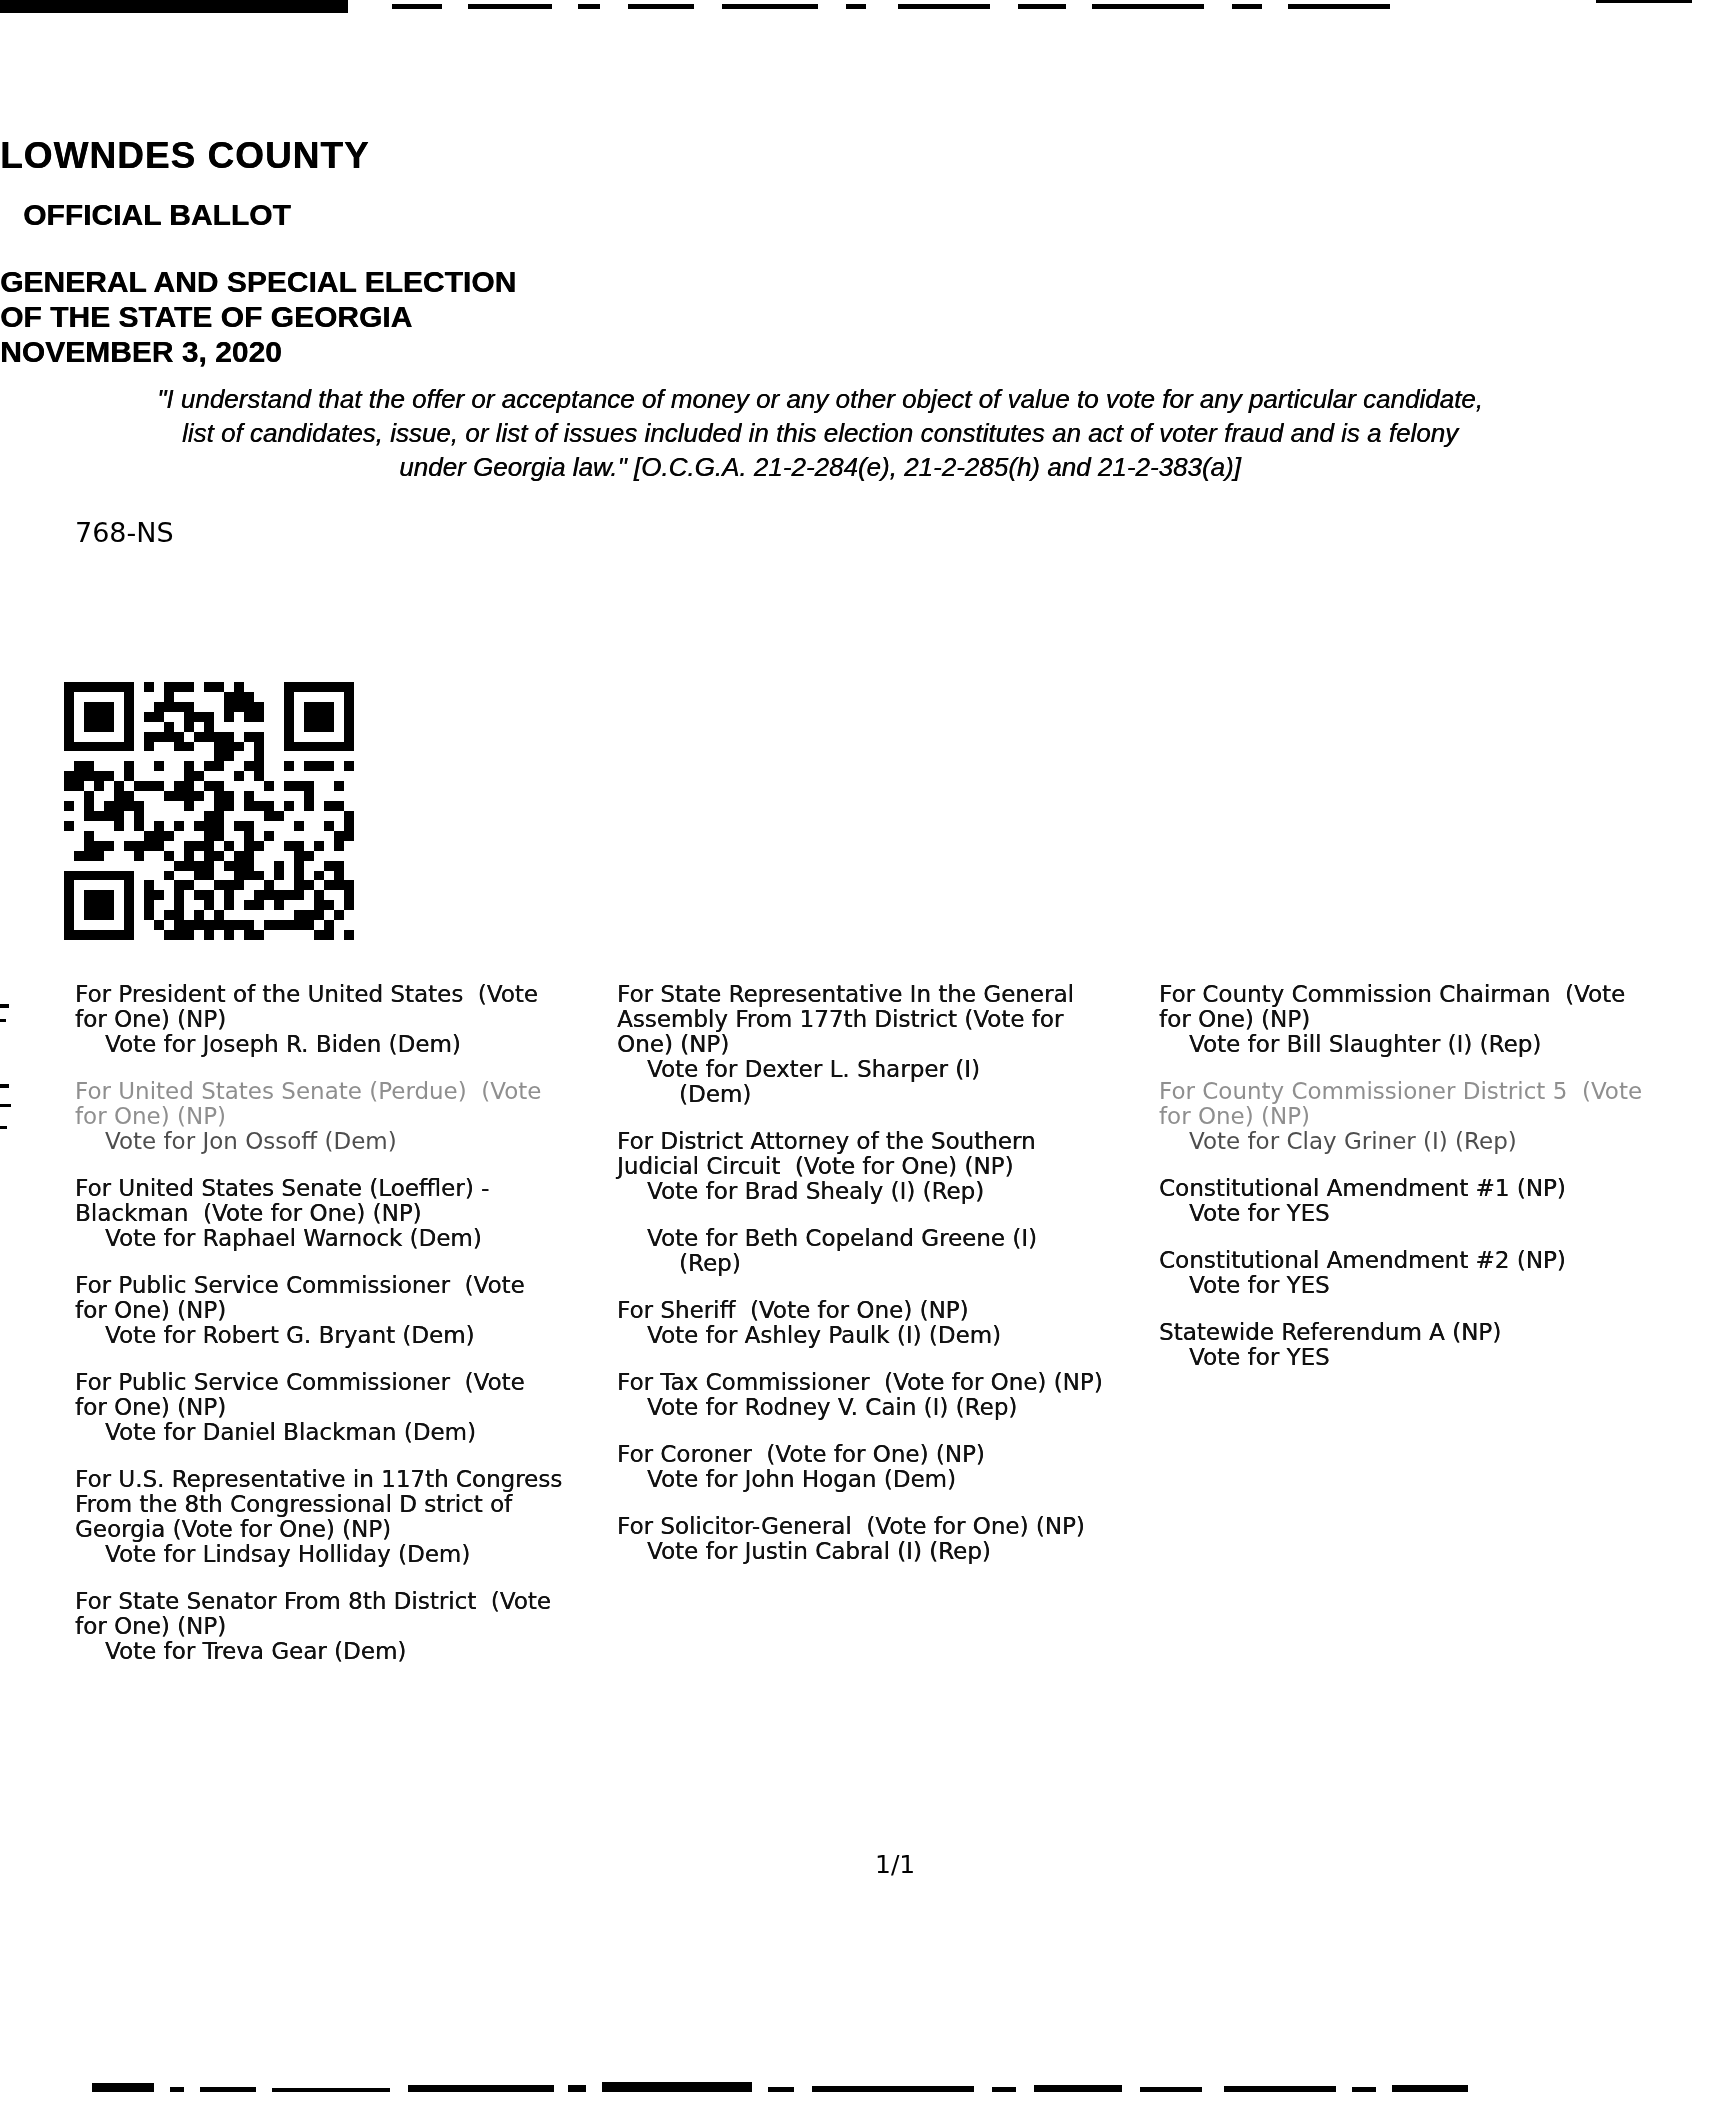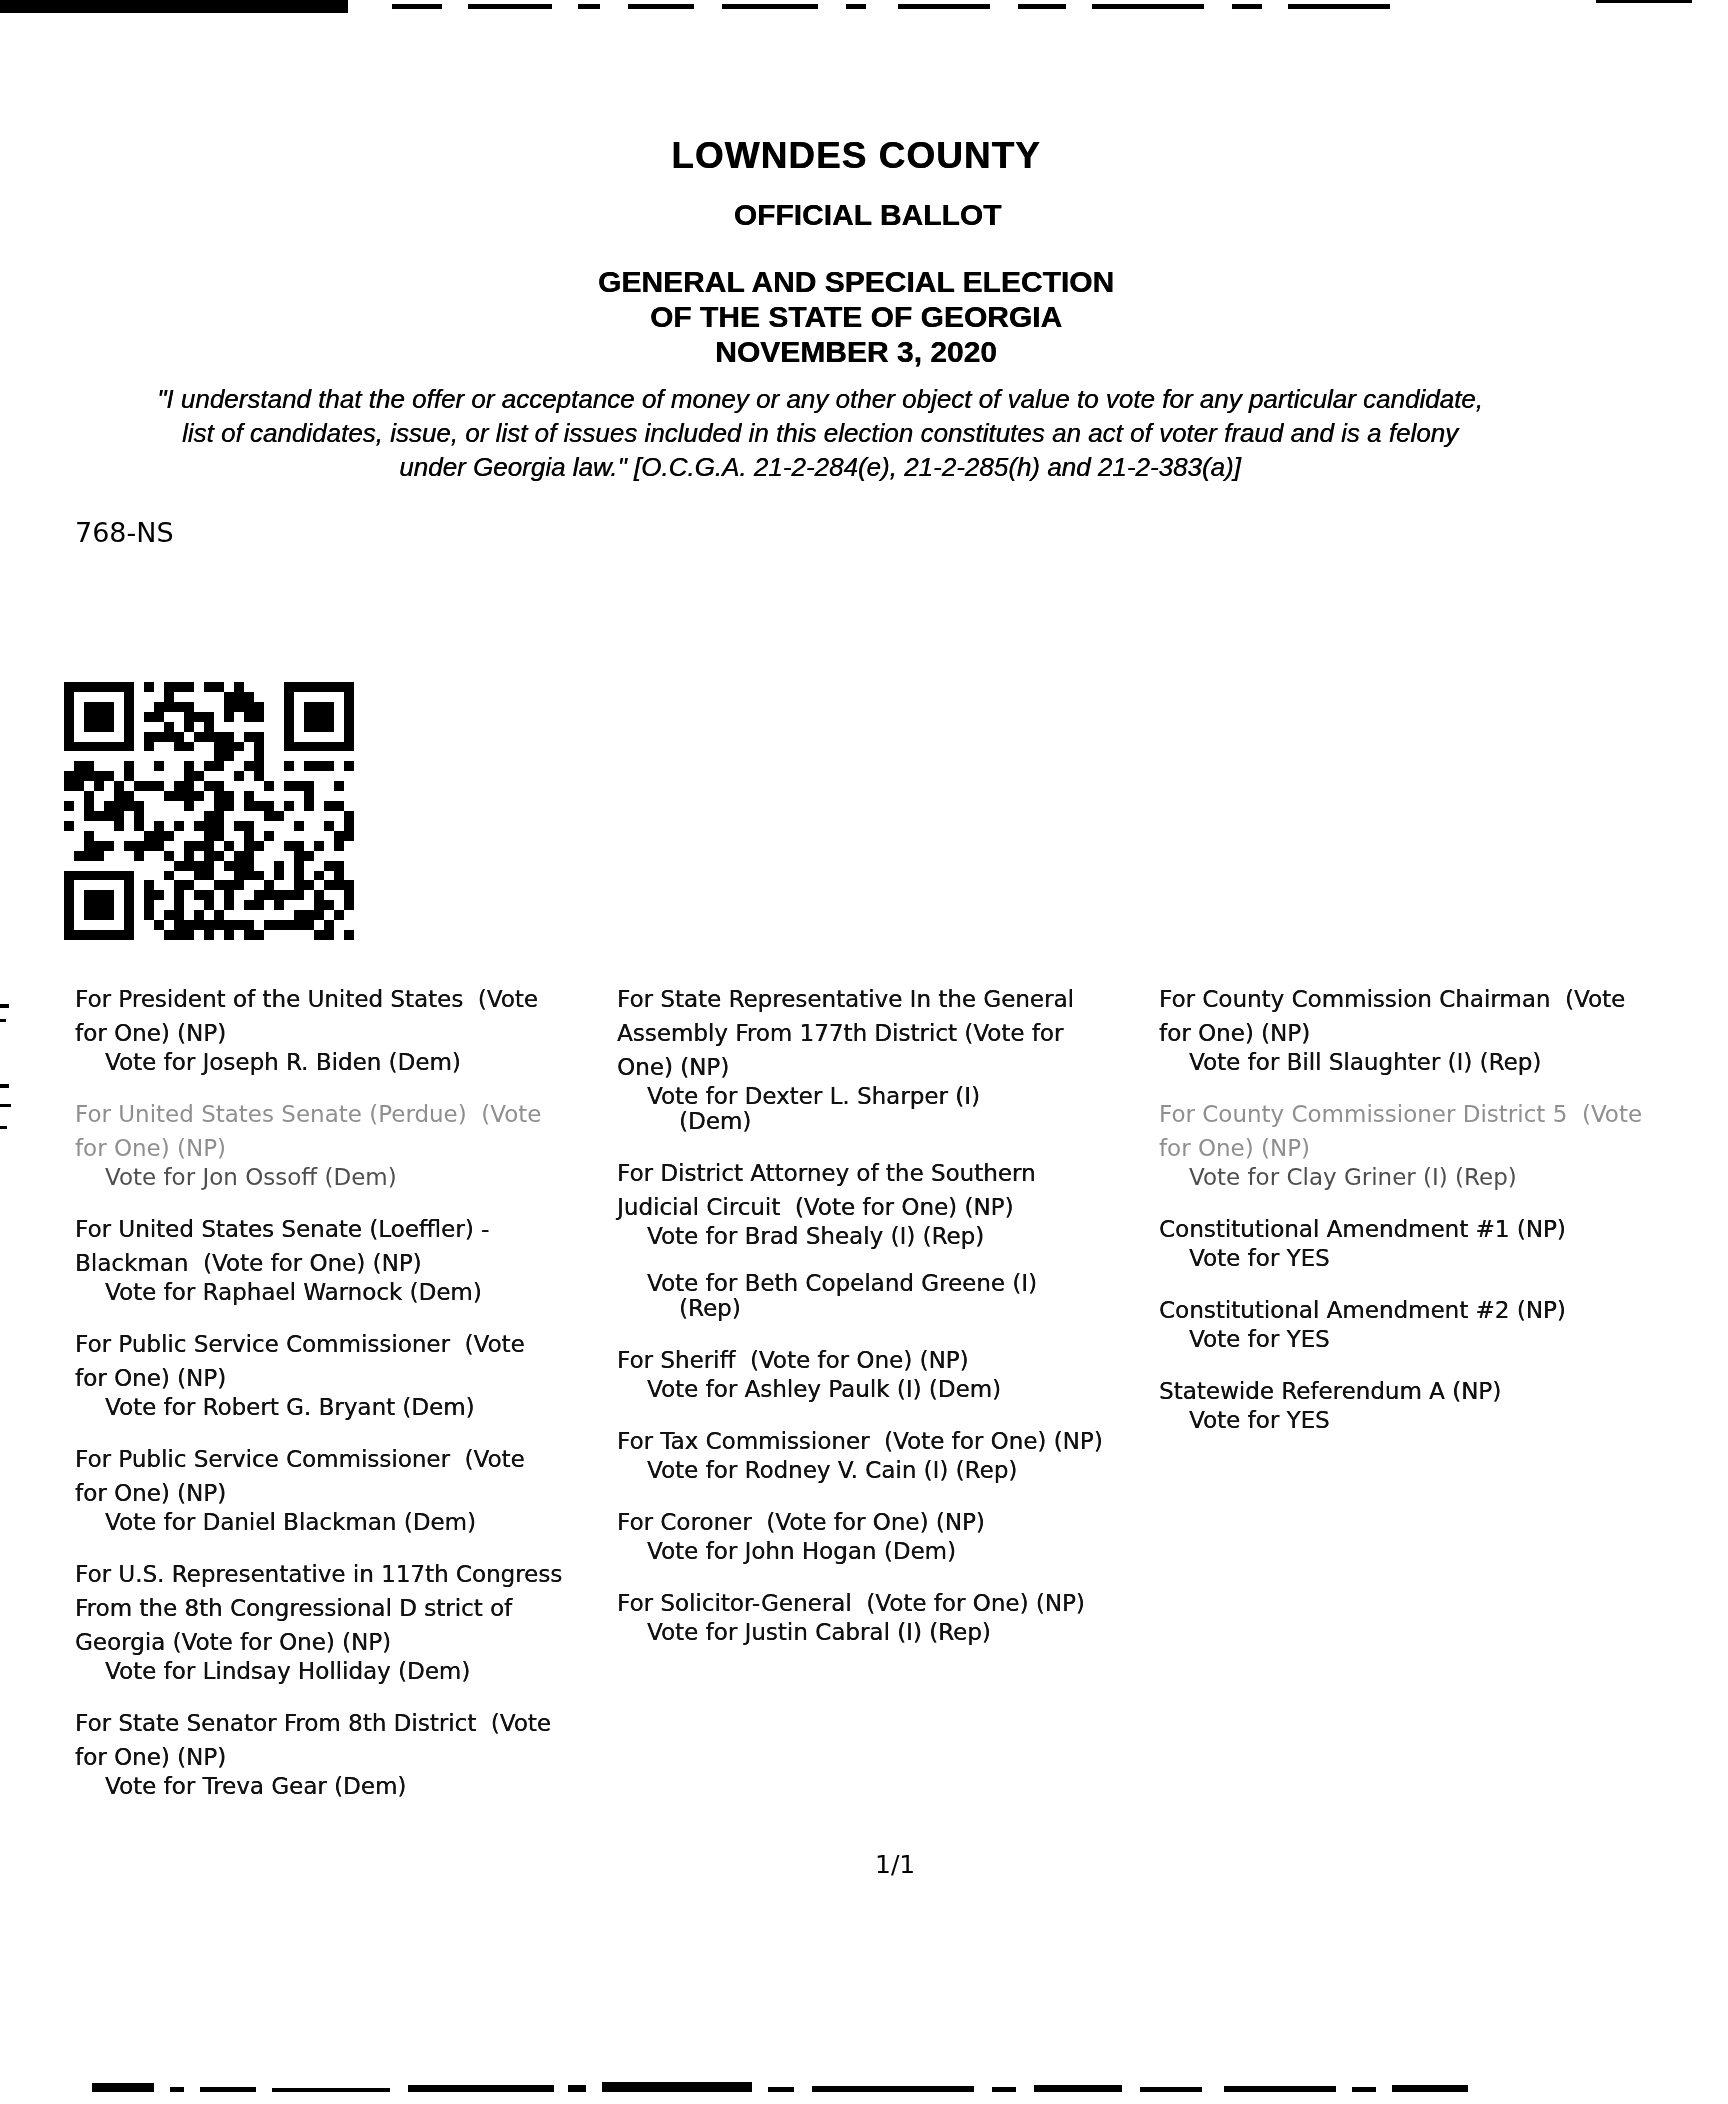--- a/index.html
+++ b/index.html
@@ -3,42 +3,42 @@
 <meta charset="utf-8">
 <style>
   * { margin:0; padding:0; box-sizing:border-box; }
   html,body { background:#ffffff; }
   .page {
     position:relative; width:1728px; height:2104px;
     background:#ffffff; overflow:hidden;
     color:#0a0a0a;
   }
   
-  .header { position:absolute; top:136px; left:0; width:1712px; text-align:center;
+  .header { position:absolute; top:136px; left:0; width:1712px; 
             font-family:"Liberation Sans", sans-serif; font-weight:bold; color:#000; }
   .county-title   { font-size:37px; line-height:40px; letter-spacing:1px; text-shadow:0.4px 0 0 #000; }
   .ballot-title   { font-size:30px; line-height:34px; margin-top:22px; text-shadow:0.4px 0 0 #000;padding-left:23px; }
   .election-block { margin-top:32px; }
   .election-line  { font-size:30px; line-height:35px; text-shadow:0.4px 0 0 #000; }
   
   .disclaimer { position:absolute; top:382px; left:30px; width:1580px; text-align:center;
                 font-family:"Liberation Sans", sans-serif; font-style:italic;
                 font-size:26px; line-height:34px; color:#050505; text-shadow:0.35px 0 0 #050505; }
   
   .style-id { position:absolute; top:517px; left:75px;
               font-family:"DejaVu Sans", sans-serif; font-size:27px; color:#000; }
   
   .qr { position:absolute; top:682px; left:64px; width:290px; height:258px; }
   .qr svg { display:block; width:290px; height:258px; }
   
   .columns { position:absolute; top:982px; left:75px;
              display:grid; grid-template-columns:540px 540px 523px; column-gap:2px;
              font-family:"DejaVu Sans", sans-serif; color:#111; }
   .contest { margin-bottom:22px; }
-  .contest-title { font-size:23px; line-height:34px; white-space:pre-wrap;
+  .contest-title { font-size:23px; line-height:25px; white-space:pre-wrap;
                    text-shadow:0.3px 0 0 currentColor; }
   .vote-line { font-size:23px; line-height:25px; white-space:pre-wrap;
                padding-left:62px; text-indent:-32px; text-shadow:0.3px 0 0 currentColor; }
   .contest.faded .contest-title { color:#8f8f8f; text-shadow:none; }
   .contest.faded .vote-line     { color:#4e4e4e; text-shadow:none; }
   
   .page-number { position:absolute; top:1850px; left:875px;
                  font-family:"DejaVu Sans", sans-serif; font-size:25px; color:#000; }
   
   .artifact { position:absolute; background:#000; }

